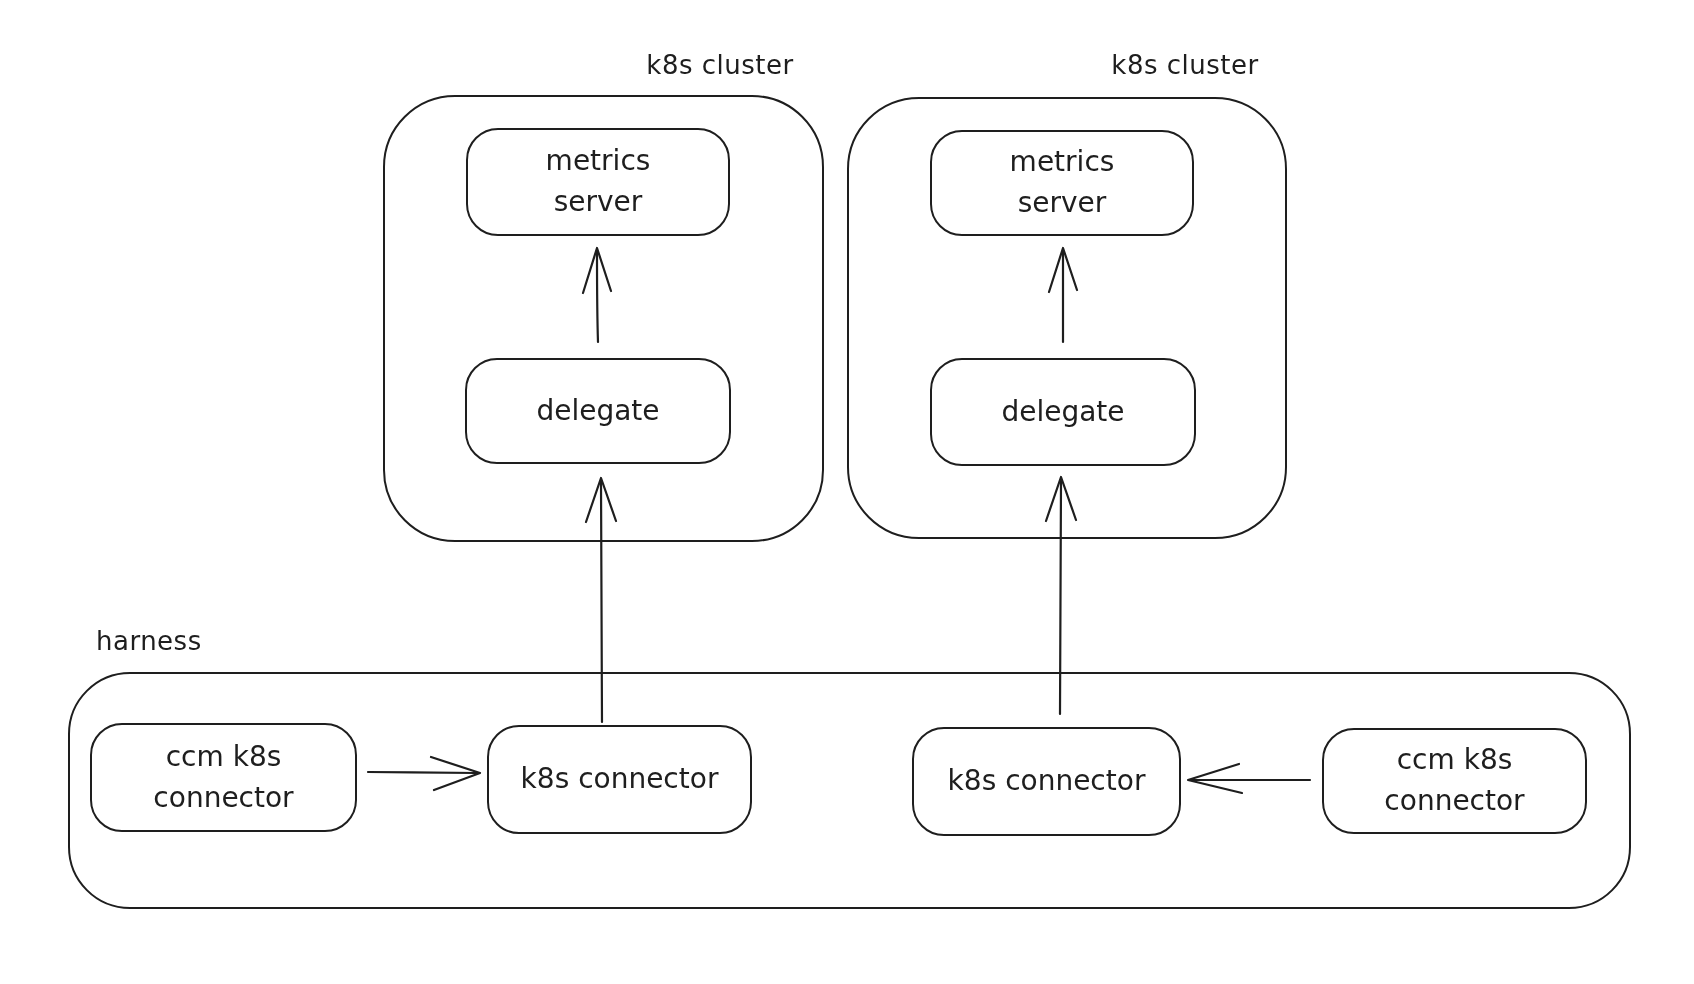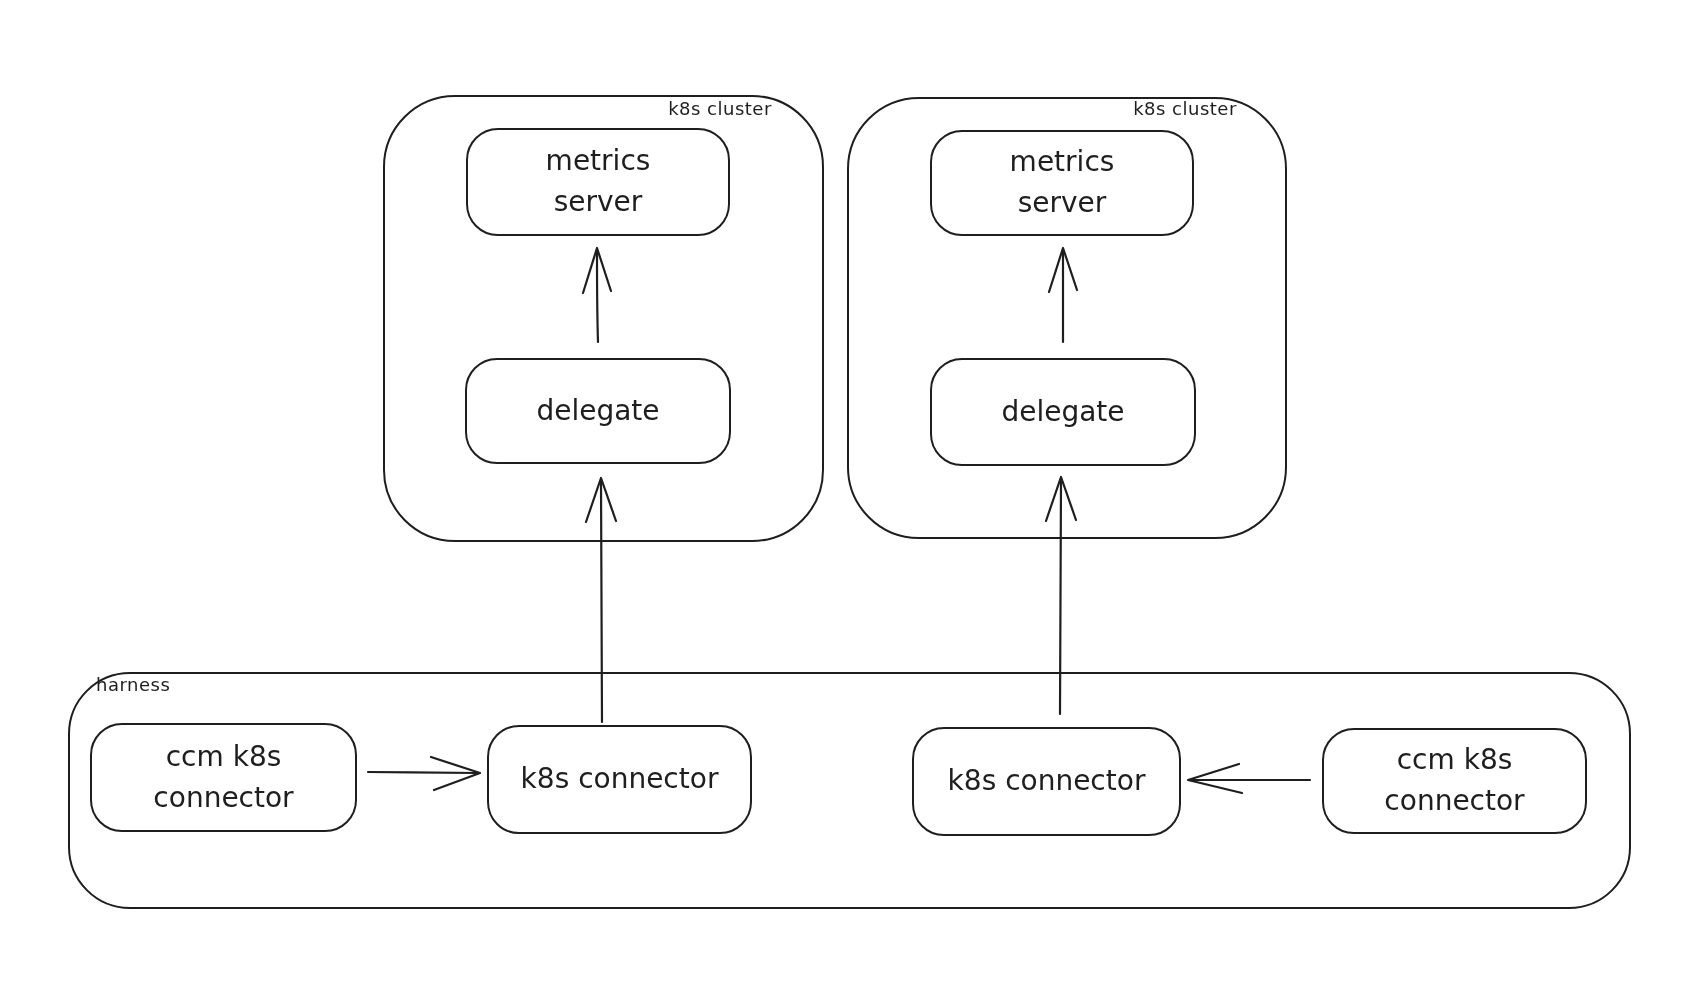--- a/index.html
+++ b/index.html
@@ -35,24 +35,23 @@
   .harness-box {
     position: absolute;
     left: 68px; top: 672px;
     width: 1559px; height: 233px;
     border: 2.5px solid #1e1e1e;
     border-radius: 62px;
   }
 
   .float-label {
     position: absolute;
-    font-size: 18px;
+    font-size: 26px;
     letter-spacing: 0.5px;
     white-space: nowrap;
-    margin-top: 48px;
   }
   .label-cluster-left  { left: 645px; top: 50px; width: 150px; text-align: center; }
   .label-cluster-right { left: 1110px; top: 50px; width: 150px; text-align: center; }
   .label-harness       { left: 96px; top: 626px; }
 
   .node {
     position: absolute;
     border: 2.5px solid #1e1e1e;
     border-radius: 32px;
     display: flex;

